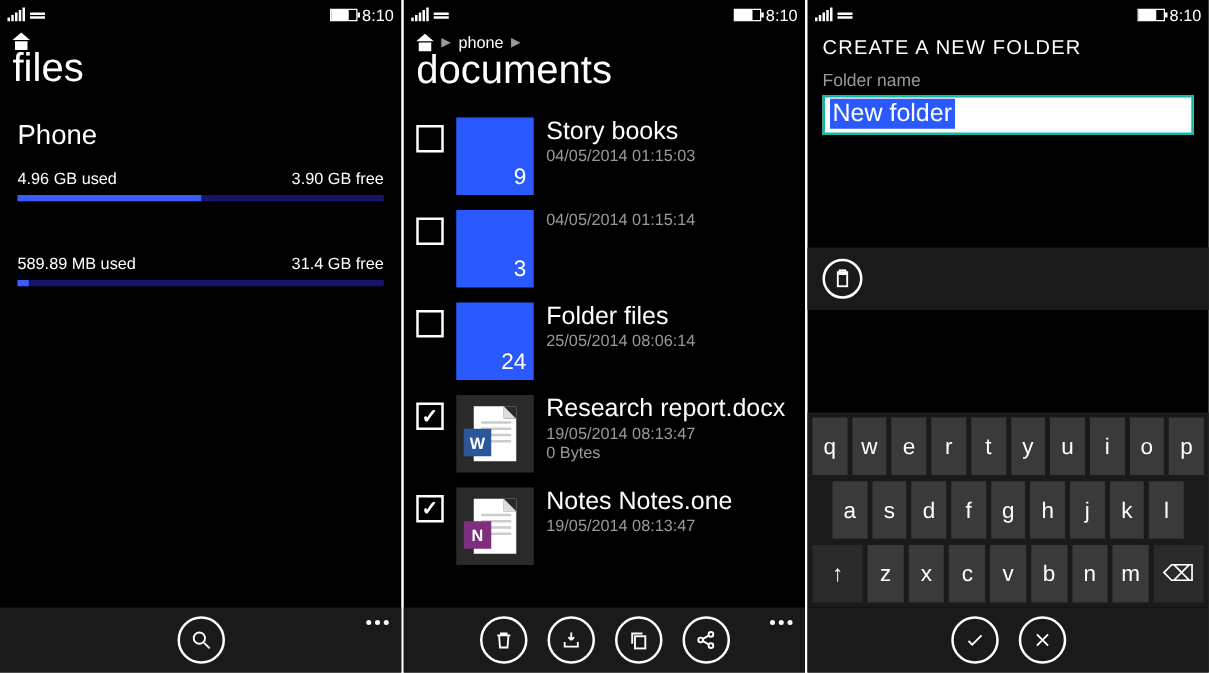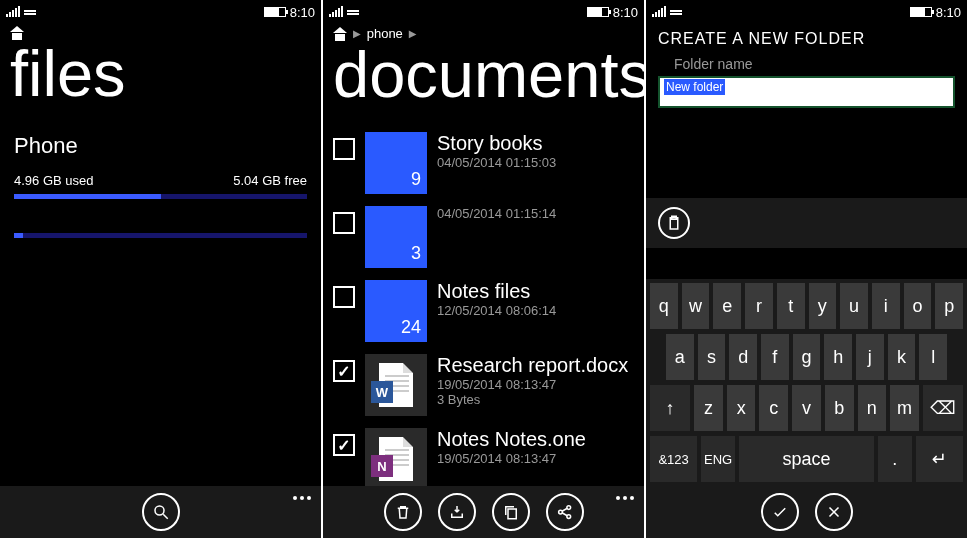--- a/index.html
+++ b/index.html
@@ -52,21 +52,21 @@
     content:""; position:absolute; top:0; left:0;
     border-left:7px solid transparent; border-right:7px solid transparent;
     border-bottom:6px solid #fff;
   }
   .home::after {
     content:""; position:absolute; bottom:0; left:2px;
     width:10px; height:7px; background:#fff;
   }
   .chev { font-size: 10px; color: #999; }
   .title-big {
-    font-size: 65px;
+    font-size: 32px;
     font-weight: 200;
     padding: 0 10px 10px 10px;
     letter-spacing: 0;
     margin-top: -4px;
   }
   .mid-title { font-size: 16px; font-weight: 400; padding: 8px 12px 2px 12px; letter-spacing: 1px; }
   
   .storage { padding: 12px 14px 0 14px; }
   .st-label { font-size: 22px; font-weight: 300; }
   .st-meta { display:flex; justify-content:space-between; font-size: 13px; color:#fff; margin-top:14px; }
@@ -113,25 +113,25 @@
     position:absolute; left:-8px; bottom:4px; width:22px; height:22px; display:flex;
     align-items:center; justify-content:center; color:#fff; font-size:13px; font-weight:bold;
   }
   .file-ico .page .lines {
     position:absolute; top:12px; left:6px; right:4px;
   }
   .file-ico .page .lines span { display:block; height:2px; background:#ccc; margin-bottom:3px; }
   .meta { display:flex; flex-direction:column; font-size:13px; color:#999; }
   .meta .name { font-size:20px; color:#ffffff; font-weight:300; }
   
-  .field-label { color:#999; font-size:14px; padding: 6px 12px 4px 28px; }
+  .field-label { color:#999; font-size:14px; padding: 6px 12px 4px 12px; }
   .field-wrap { padding: 0 12px; }
   .field {
-    width:100%; height:32px; border:2px solid #14532d; background:#fff; color:#000;
-    padding:2px 4px; font-size:12px; font-family:inherit;
+    width:100%; height:32px; border:2px solid #14b8a6; background:#fff; color:#000;
+    padding:2px 4px; font-size:20px; font-family:inherit;
   }
   .field .sel { background:#2a5aff; color:#fff; padding:1px 2px; }
   .kbd-header {
     margin-top: 90px;
     height:50px; background:#1a1a1a; display:flex; align-items:center; padding-left:12px;
   }
   .kbd {
     background:#1a1a1a; padding:4px; display:flex; flex-direction:column; gap:5px;
     position:absolute; bottom:52px; left:0; right:0;
   }
@@ -174,27 +174,31 @@
   </div>
   <div class="crumb">
     <span class="home"></span>
   </div>
   <div class="title-big">files</div>
   <div id="storages">
       <div class="storage">
         <div class="st-label">Phone</div>
         <div class="st-meta">
           <span>4.96 GB used</span>
-          <span>5.04 GB free</span>
+          <span>3.90 GB free</span>
         </div>
         <div class="st-bar">
           <div class="st-fill" style="width:50%"></div>
         </div>
       </div>
       <div class="storage">
+        <div class="st-meta">
+          <span>589.89 MB used</span>
+          <span>31.4 GB free</span>
+        </div>
         <div class="st-bar">
           <div class="st-fill" style="width:3%"></div>
         </div>
       </div>
     </div>
   <div class="appbar">
     <div class="circle-btn">
       <svg viewBox="0 0 24 24">
           <circle cx="10" cy="10" r="6"></circle>
           <line x1="15" y1="15" x2="21" y2="21"></line>
@@ -250,41 +254,41 @@
         <div class="chk"></div>
         <div class="thumb">3</div>
         <div class="meta">
           <span>04/05/2014 01:15:14</span>
         </div>
       </div>
       <div class="row">
         <div class="chk"></div>
         <div class="thumb">24</div>
         <div class="meta">
-          <span class="name">Notes files</span>
-          <span>12/05/2014 08:06:14</span>
+          <span class="name">Folder files</span>
+          <span>25/05/2014 08:06:14</span>
         </div>
       </div>
       <div class="row">
         <div class="chk checked"></div>
         <div class="file-ico">
           <div class="page">
             <div class="lines">
               <span></span>
               <span></span>
               <span></span>
               <span></span>
             </div>
             <div class="app" style="background:#2b579a">W</div>
           </div>
         </div>
         <div class="meta">
           <span class="name">Research report.docx</span>
           <span>19/05/2014 08:13:47</span>
-          <span>3 Bytes</span>
+          <span>0 Bytes</span>
         </div>
       </div>
       <div class="row">
         <div class="chk checked"></div>
         <div class="file-ico">
           <div class="page">
             <div class="lines">
               <span></span>
               <span></span>
               <span></span>
@@ -395,27 +399,20 @@
         <div class="key dark wide">↑</div>
         <div class="key">z</div>
         <div class="key">x</div>
         <div class="key">c</div>
         <div class="key">v</div>
         <div class="key">b</div>
         <div class="key">n</div>
         <div class="key">m</div>
         <div class="key dark wide">⌫</div>
       </div>
-    <div class="kbd-row" id="kr4">
-        <div class="key dark wide sym">&amp;123</div>
-        <div class="key dark sym">ENG</div>
-        <div class="key dark space">space</div>
-        <div class="key dark">.</div>
-        <div class="key dark wide">↵</div>
-      </div>
   </div>
   <div class="appbar">
     <div class="circle-btn">
       <svg viewBox="0 0 24 24">
           <path d="M5 13l4 4L19 7"></path>
         </svg>
     </div>
     <div class="circle-btn">
       <svg viewBox="0 0 24 24">
           <path d="M6 6l12 12M18 6L6 18"></path>

